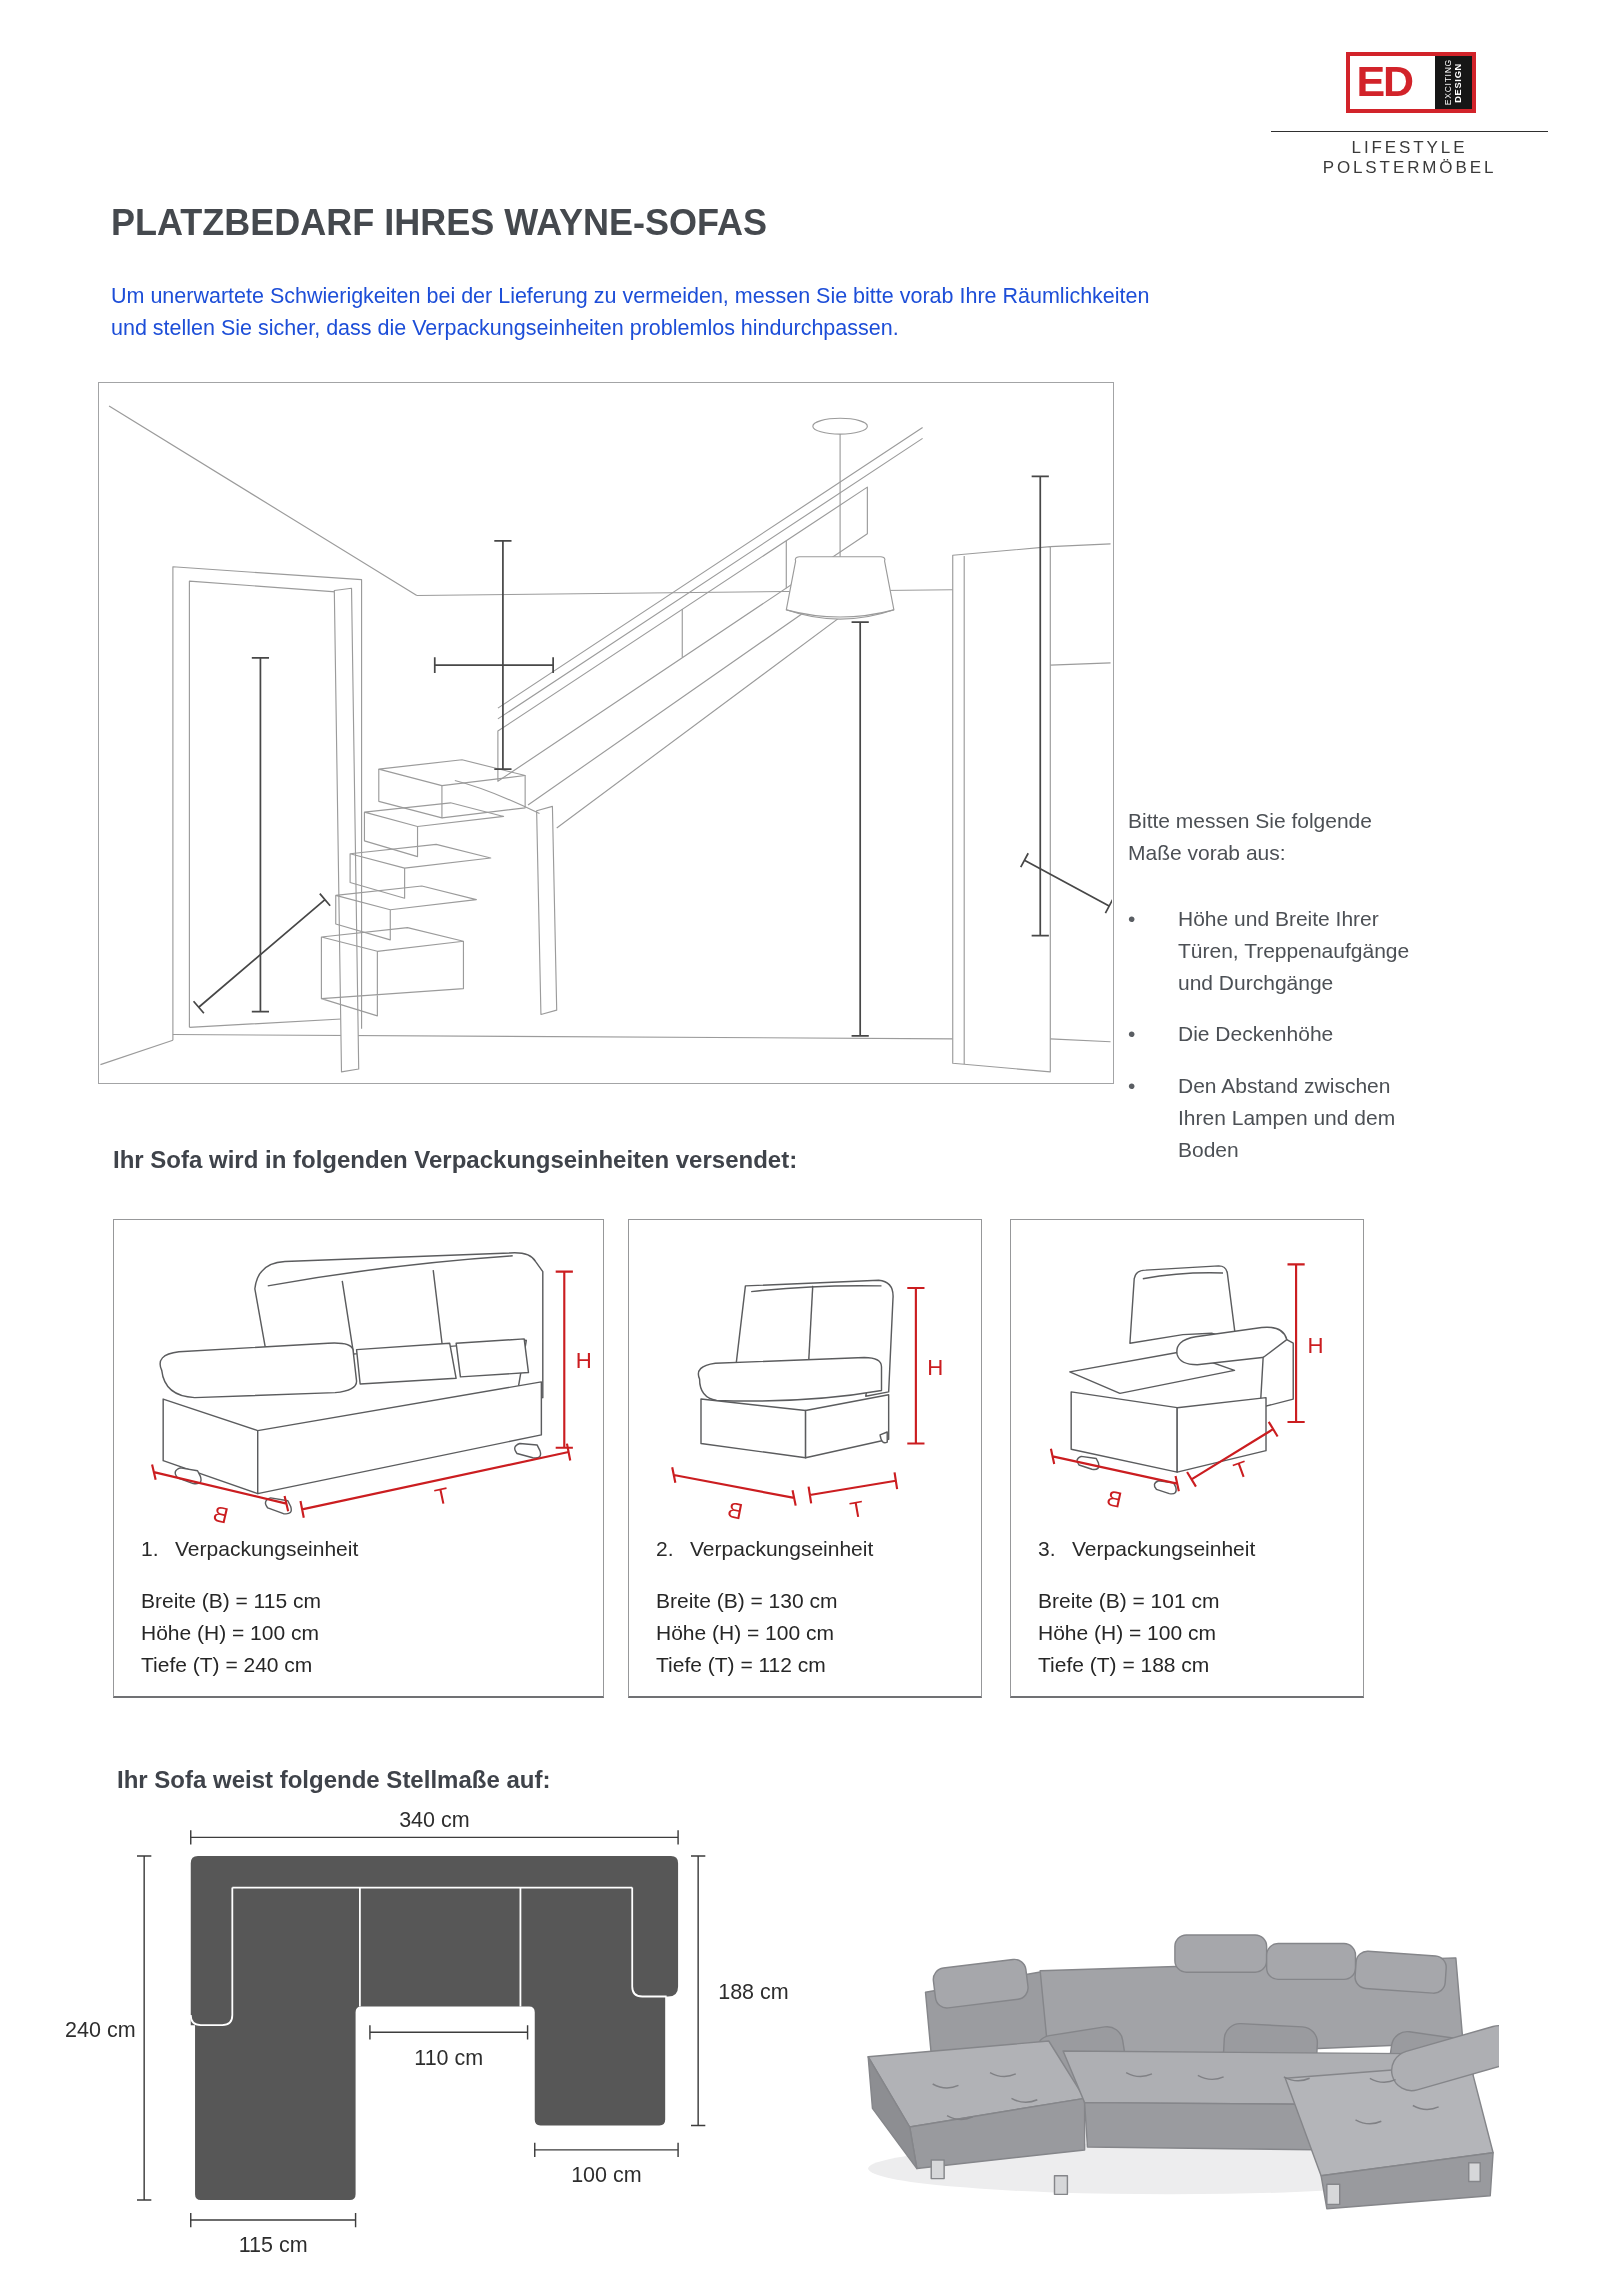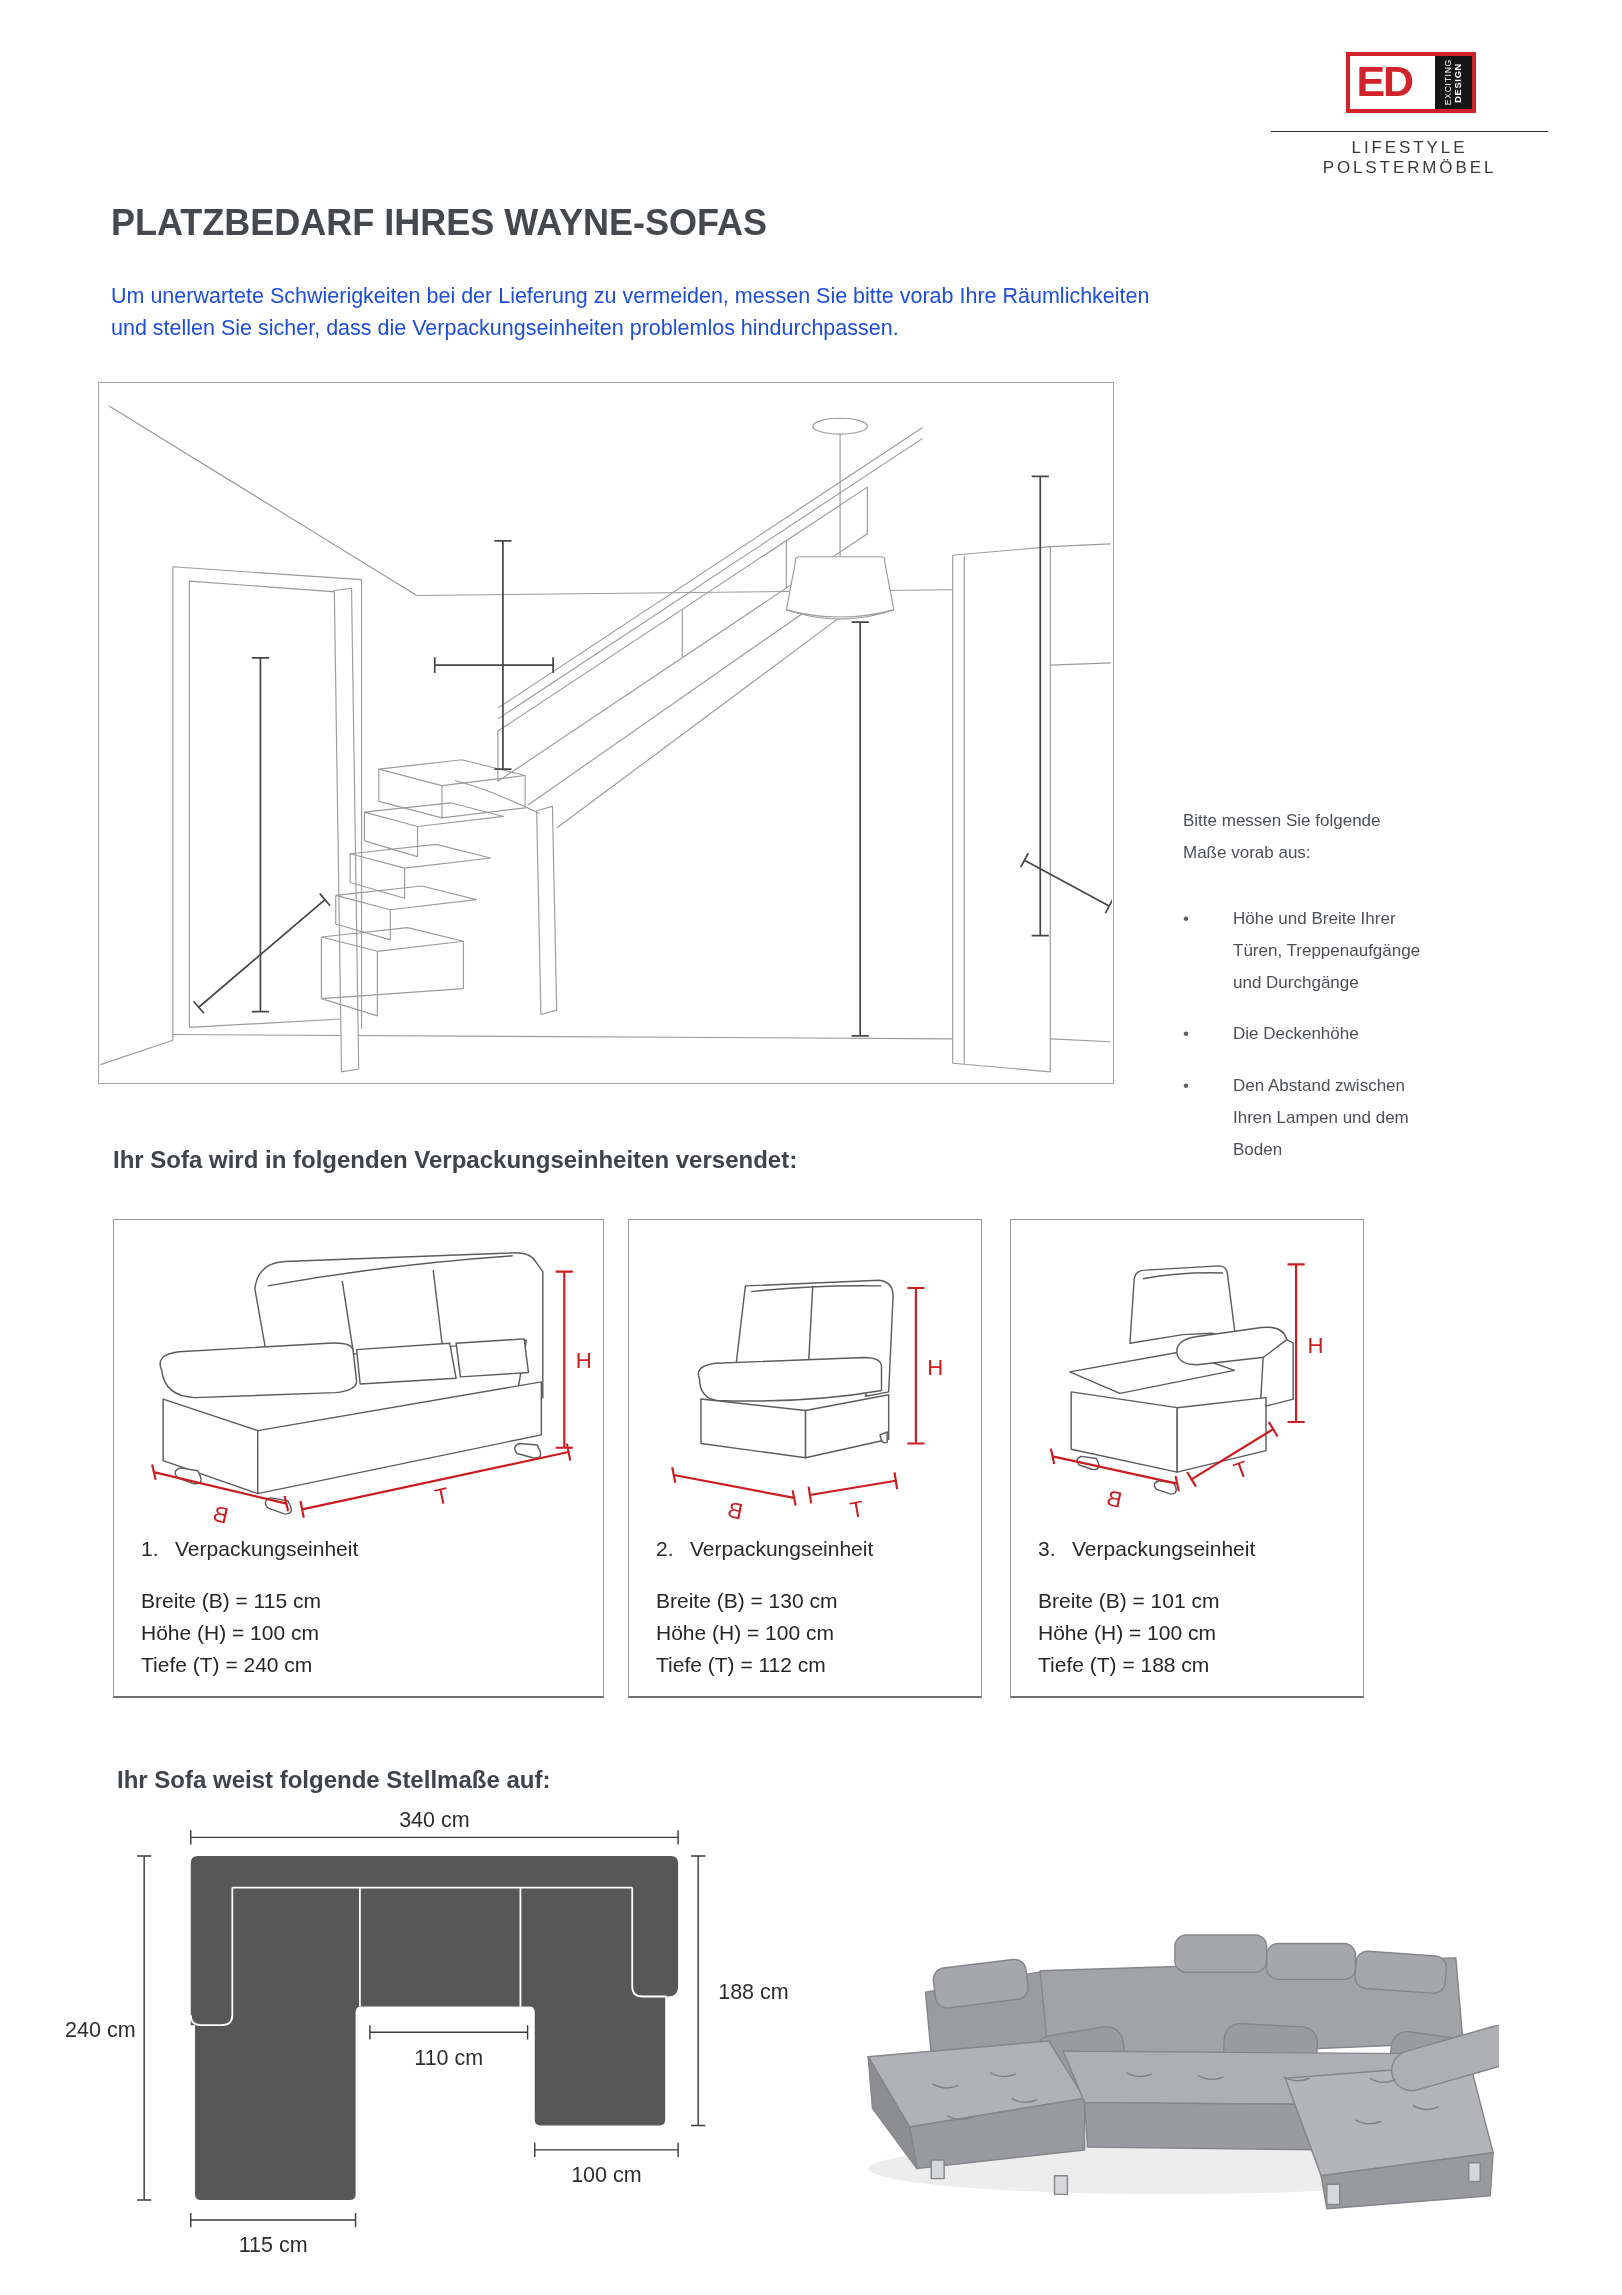--- a/index.html
+++ b/index.html
@@ -23,21 +23,21 @@
 
   
   .title{left:111px;top:202px;font-size:36px;font-weight:bold;color:#45494e;}
   .intro{left:111px;top:280px;width:1320px;font-size:21.5px;line-height:32px;color:#1d4ed8;}
 
   
   .room-figure{left:98px;top:382px;width:1016px;height:702px;border:1.4px solid #a3a4a6;
                box-sizing:border-box;background:#fff;}
 
   
-  .note{left:1183px;top:805px;width:351px;color:#4c5055;font-size:17px;line-height:32px;}
+  .note{left:1128px;top:805px;width:351px;color:#4c5055;font-size:21px;line-height:32px;}
   .note .items{margin-top:34px;}
   .note .item{display:flex;margin-bottom:19.4px;}
   .note .bullet{width:50px;flex:none;color:#5a5e63;}
   .note .lines{flex:1;}
 
   .section-heading{font-size:24px;font-weight:bold;color:#3f434a;}
 
   
   .pack-box{top:1219px;height:479px;border:1.4px solid #97989a;border-bottom:2.9px solid #707174;
             background:#fff;box-sizing:border-box;}

